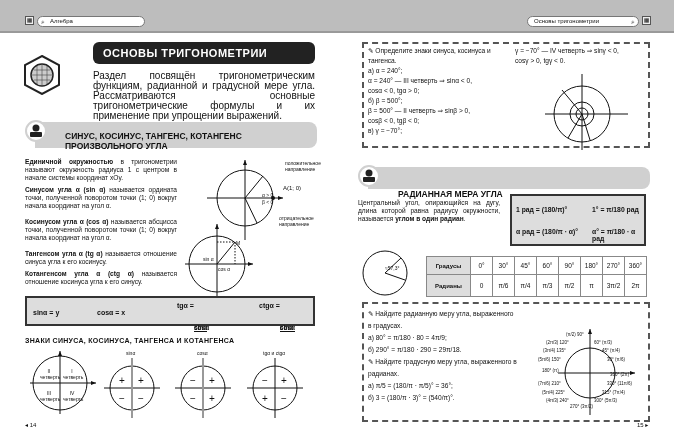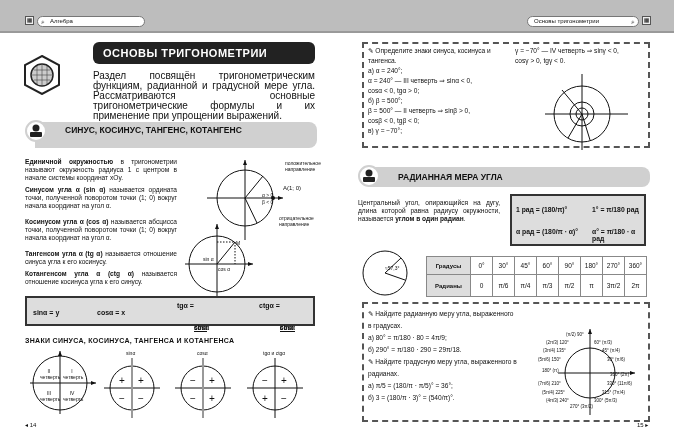--- a/index.html
+++ b/index.html
@@ -48,22 +48,23 @@
 </div>
 
 <svg class="hex" width="40" height="40" viewBox="0 0 40 40">
   <polygon points="20,1 37,10 37,30 20,39 3,30 3,10" fill="#fff" stroke="#222" stroke-width="2"></polygon>
   <circle cx="20" cy="20" r="11" fill="#ccc" stroke="#222" stroke-width="1.5"></circle>
   <path d="M9 20H31M20 9V31M12 15H28M12 25H28M15 11V29M25 11V29" stroke="#444" stroke-width=".6"></path>
 </svg>
 <div class="title-bar">ОСНОВЫ ТРИГОНОМЕТРИИ</div>
 <div class="intro">Раздел посвящён тригонометрическим функциям, радианной и градусной мере угла. Рассматриваются основные тригонометрические формулы и их применение при упрощении выражений.</div>
 
-<div class="sec-head" style="left:35px;top:122px;width:282px;height:26px;padding-top:3px">
+<div class="sec-head" style="left:35px;top:122px;width:282px;height:26px;padding-top:9px">
   <div>СИНУС, КОСИНУС, ТАНГЕНС, КОТАНГЕНС</div>
+  <div>ПРОИЗВОЛЬНОГО УГЛА</div>
 </div>
 <div class="sec-icon" style="left:25px;top:120px">
   <svg width="18" height="18" viewBox="0 0 18 18">
       <circle cx="9" cy="6" r="3.5" fill="#222"></circle>
       <rect x="3" y="10" width="12" height="5" rx="1" fill="#222"></rect>
     </svg>
 </div>
 
 <div class="para" style="left:25px;top:158px;width:152px"><b>Единичной окружностью</b><span> в тригонометрии называют окружность радиуса 1 с центром в начале системы координат xOy.</span></div>
 <div class="para" style="left:25px;top:186px;width:152px"><b>Синусом угла α (sin α)</b><span> называется ордината точки, полученной поворотом точки (1; 0) вокруг начала координат на угол α.</span></div>
@@ -186,21 +187,21 @@
   <circle cx="42" cy="42" r="28" fill="none" stroke="#111"></circle>
   <circle cx="42" cy="42" r="12" fill="none" stroke="#111"></circle>
   <circle cx="42" cy="42" r="6" fill="none" stroke="#111"></circle>
   <line x1="5" y1="42" x2="88" y2="42" stroke="#111"></line>
     <line x1="42" y1="78" x2="42" y2="2" stroke="#111"></line>
   <line x1="42" y1="42" x2="22" y2="18" stroke="#111"></line>
     <line x1="42" y1="42" x2="28" y2="66" stroke="#111"></line>
     <line x1="42" y1="42" x2="50" y2="68" stroke="#111"></line>
 </svg>
 
-<div class="sec-head" style="left:368px;top:167px;width:282px;height:20px;padding-top:5px"><span>РАДИАННАЯ МЕРА УГЛА</span></div>
+<div class="sec-head" style="left:368px;top:167px;width:282px;height:20px;padding-top:22px"><span>РАДИАННАЯ МЕРА УГЛА</span></div>
 <div class="sec-icon" style="left:358px;top:165px">
   <svg width="18" height="18" viewBox="0 0 18 18">
       <circle cx="9" cy="6" r="3.5" fill="#222"></circle>
       <rect x="3" y="10" width="12" height="5" rx="1" fill="#222"></rect>
     </svg>
 </div>
 
 <div class="para" style="left:358px;top:199px;width:142px"><span>Центральный угол, опирающийся на дугу, длина которой равна радиусу окружности, называется </span><b>углом в один радиан</b><span>.</span></div>
 
 <div class="rad-box">

